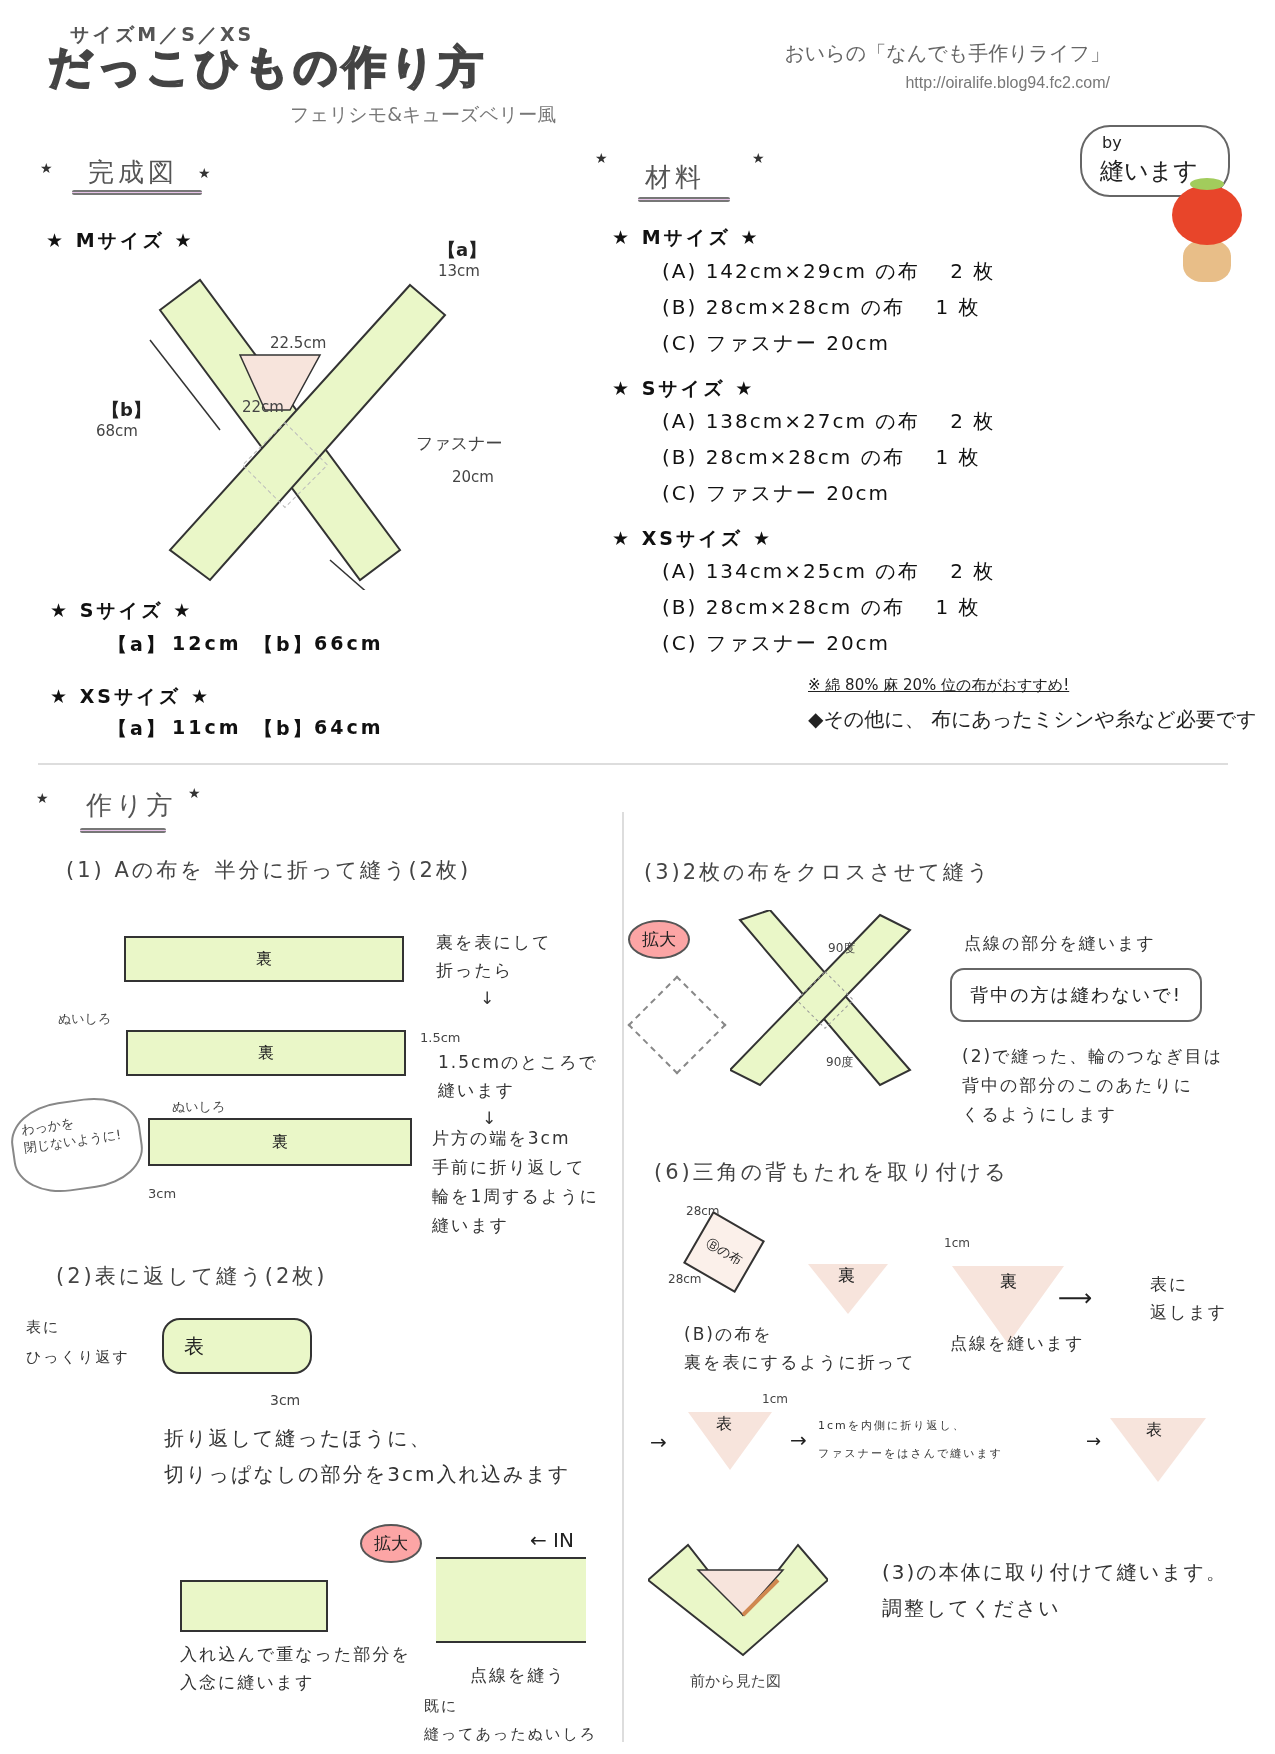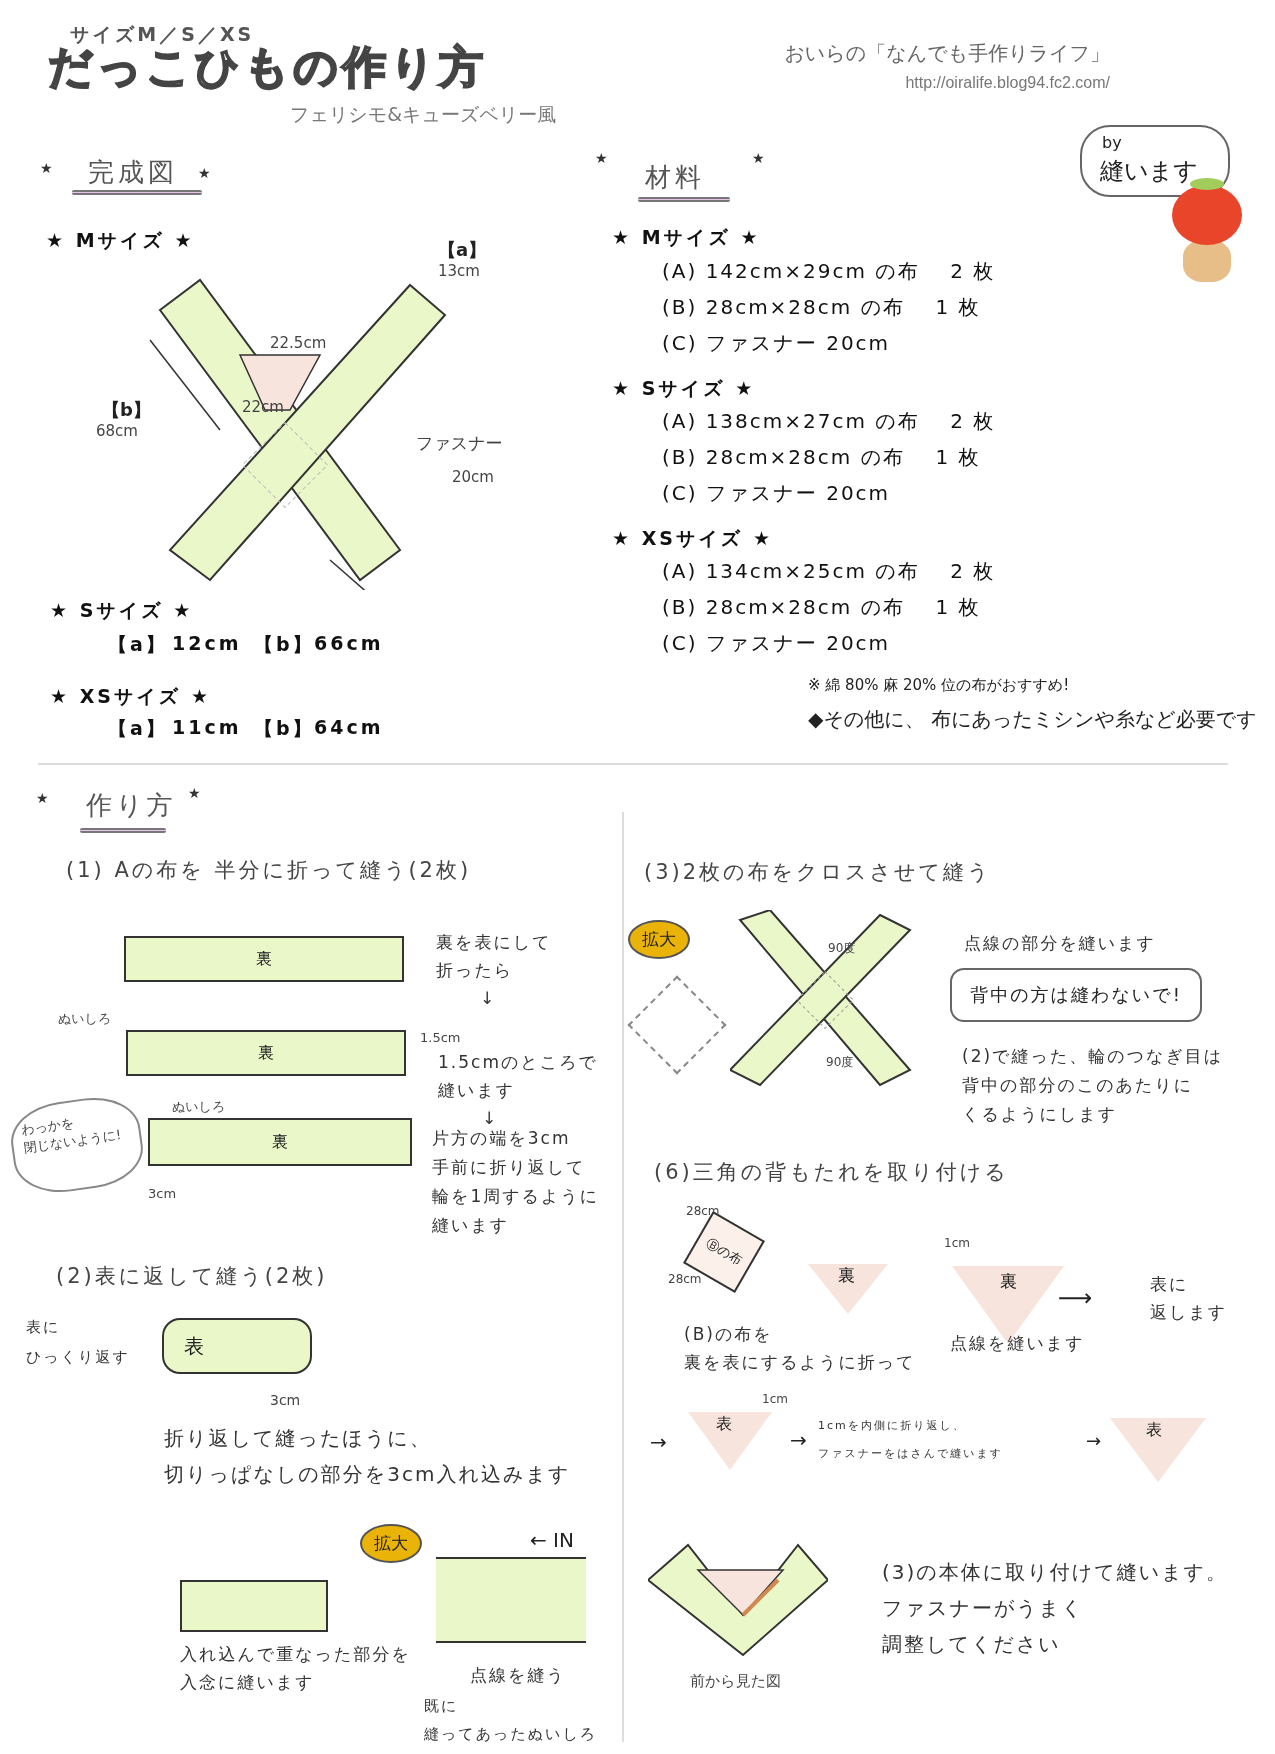--- a/index.html
+++ b/index.html
@@ -17,21 +17,21 @@
   .section-underline { height: 5px; background: #e7c3e8; border-top: 2px solid #777; border-bottom: 2px solid #777; border-radius: 2px; }
   .star-deco { font-size: 14px; color: #333; }
   .size-head { font-size: 19px; font-weight: bold; color: #111; letter-spacing: 3px; }
   .mat-line { font-size: 20px; color: #111; letter-spacing: 2px; }
   .hand { font-size: 17px; color: #333; letter-spacing: 2px; }
   .small { font-size: 13px; color: #444; }
   .step-title { font-size: 21px; color: #444; letter-spacing: 3px; }
   .strip { background: #eaf7c8; border: 2px solid #333; }
   .divider-h { left: 38px; top: 763px; width: 1190px; height: 2px; background: #ddd; }
   .divider-v { left: 622px; top: 812px; width: 2px; height: 930px; background: #ddd; }
-  .bubble { border: 2px solid #555; border-radius: 50%; padding: 6px 12px; background: #eab308; font-size: 17px; }
+  .bubble { border: 2px solid #555; border-radius: 50%; padding: 6px 12px; background: #fca5a5; font-size: 17px; }
   .mascot-bubble { left: 1080px; top: 125px; width: 150px; height: 72px; border: 2px solid #666; border-radius: 30px; background: #fff; }
   .tomato { left: 1172px; top: 185px; width: 70px; height: 60px; background: #e8452a; border-radius: 50%; }
   .tomato-leaf { left: 1190px; top: 178px; width: 34px; height: 12px; background: #a2cc5c; border-radius: 50%; }
   .mascot-body { left: 1183px; top: 240px; width: 48px; height: 42px; background: #e8be88; border-radius: 40%; }
   .tri { width: 0; height: 0; border-left: 40px solid transparent; border-right: 40px solid transparent; border-top: 50px solid #f7e4dc; }
 </style>
 </head>
 <body>
 
 <div class="abs title-sub">サイズM／S／XS</div>
@@ -97,21 +97,21 @@
 <div class="abs size-head" style="left:612px;top:376px;">★ Sサイズ ★</div>
 <div class="abs mat-line" style="left:662px;top:408px;">(A) 138cm×27cm の布　 2 枚</div>
 <div class="abs mat-line" style="left:662px;top:444px;">(B) 28cm×28cm の布　 1 枚</div>
 <div class="abs mat-line" style="left:662px;top:480px;">(C) ファスナー 20cm</div>
 
 <div class="abs size-head" style="left:612px;top:526px;">★ XSサイズ ★</div>
 <div class="abs mat-line" style="left:662px;top:558px;">(A) 134cm×25cm の布　 2 枚</div>
 <div class="abs mat-line" style="left:662px;top:594px;">(B) 28cm×28cm の布　 1 枚</div>
 <div class="abs mat-line" style="left:662px;top:630px;">(C) ファスナー 20cm</div>
 
-<div class="abs" style="left:808px;top:676px;font-size:15px;">※ 綿 80% 麻 20% 位の布がおすすめ!</div>
+<div class="abs" style="left:808px;top:676px;font-size:15px;text-decoration:underline;">※ 綿 80% 麻 20% 位の布がおすすめ!</div>
 <div class="abs" style="left:808px;top:706px;font-size:20px;">◆その他に、 布にあったミシンや糸など必要です</div>
 
 <div class="abs divider-h"></div>
 <div class="abs divider-v"></div>
 
 <div class="abs star-deco" style="left:36px;top:790px;">★</div>
 <div class="abs star-deco" style="left:188px;top:785px;">★</div>
 <div class="abs section-head" style="left:86px;top:788px;">作り方</div>
 <div class="abs section-underline" style="left:80px;top:828px;width:86px;"></div>
 
@@ -221,15 +221,14 @@
 <div class="abs" style="left:1146px;top:1420px;font-size:16px;">表</div>
 
 <svg class="abs" style="left:648px;top:1540px;" width="180" height="130">
   <polygon points="0,40 40,5 95,75 150,5 180,40 95,115" fill="#eaf7c8" stroke="#333" stroke-width="2"></polygon>
   <polygon points="50,30 135,30 95,75" fill="#f7e4dc" stroke="#333" stroke-width="1.5"></polygon>
   <line x1="95" y1="75" x2="130" y2="40" stroke="#d08850" stroke-width="4"></line>
 </svg>
 <div class="abs small" style="left:690px;top:1672px;font-size:15px;">前から見た図</div>
 <div class="abs hand" style="left:882px;top:1554px;line-height:36px;font-size:20px;">
   <div>(3)の本体に取り付けて縫います。</div>
-  <div>ファスナーがうまく</div>
   <div>調整してください</div>
 </div>
 
 </body></html>

